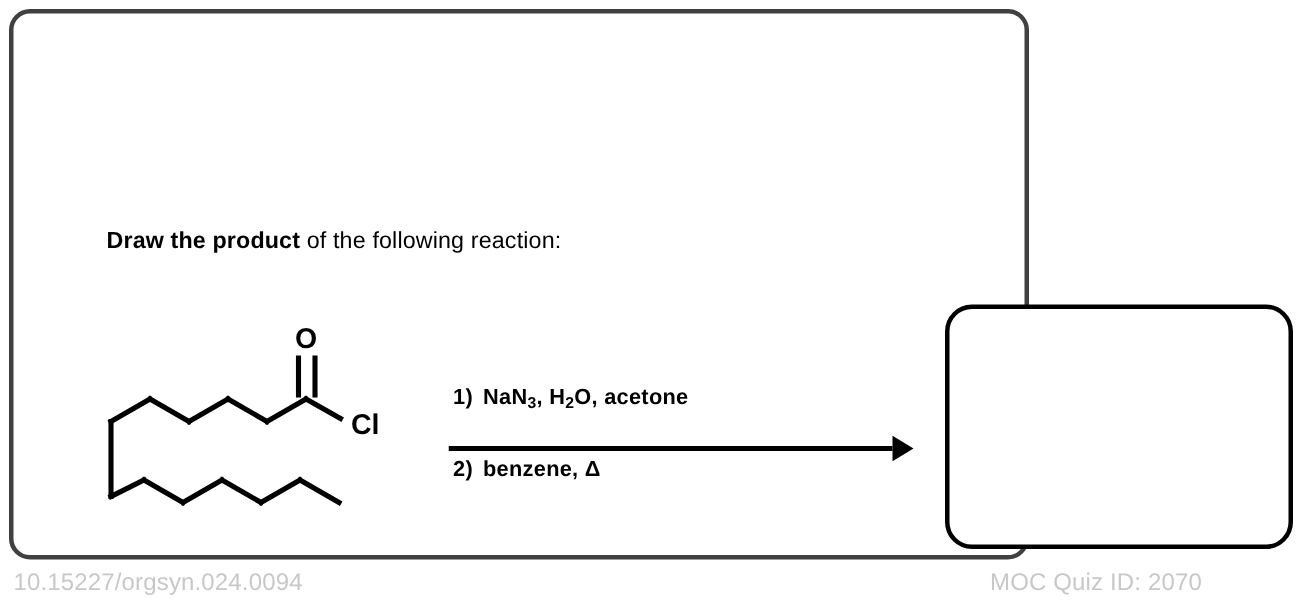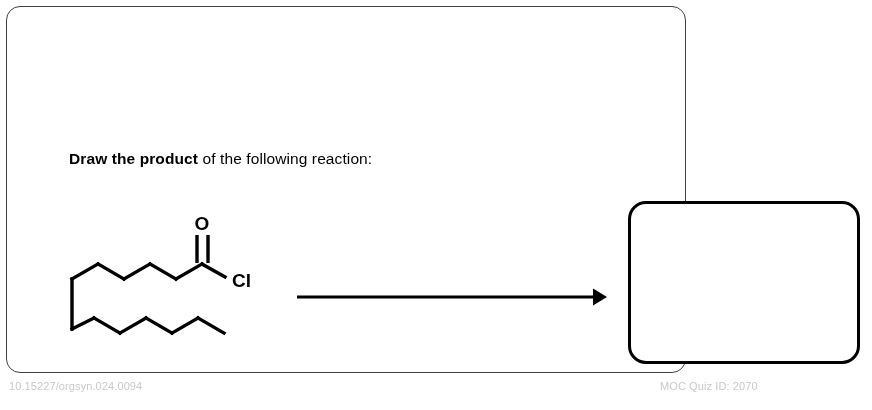--- a/index.html
+++ b/index.html
@@ -15,21 +15,21 @@
     overflow: hidden;
   }
 
   #quiz-card {
     position: absolute;
     left: 6px;
     top: 6px;
     width: 680px;
     height: 367px;
     box-sizing: border-box;
-    border: 1px solid #404040;
+    border: 3px solid #404040;
     border-radius: 14px;
     background: #ffffff;
   }
 
   #prompt-text {
     position: absolute;
     left: 62px;
     top: 143px;
     font-size: 15.5px;
     color: #000000;
@@ -92,21 +92,21 @@
     height: 163px;
     box-sizing: border-box;
     border: 3px solid #000000;
     border-radius: 18px;
     background: #ffffff;
   }
 
   .footer-text {
     position: absolute;
     top: 380px;
-    font-size: 11px;
+    font-size: 16px;
     color: #c8c8c8;
     white-space: nowrap;
     letter-spacing: 0.1px;
     text-align: center;
   }
   #footer-doi { left: 9px; }
   #footer-quiz-id { left: 660px; }
 
   .atom-label {
     font-family: "Liberation Sans", sans-serif;
@@ -150,20 +150,26 @@
       <g stroke="#000000" stroke-width="3.4" fill="none" stroke-linecap="butt">
         <path d="M 150 66 L 150 38"></path>
         <path d="M 161 66 L 161 38"></path>
       </g>
       <text class="atom-label" x="155" y="33" text-anchor="middle">O</text>
       <text class="atom-label" x="185" y="90" text-anchor="start">Cl</text>
     </svg>
   </div>
 
   <div id="conditions">
+    <div class="condition-line" id="condition-1">
+      <span class="condition-num">1)</span><span>NaN<sub>3</sub>, H<sub>2</sub>O, acetone</span>
+    </div>
+    <div class="condition-line" id="condition-2">
+      <span class="condition-num">2)</span><span>benzene, Δ</span>
+    </div>
   </div>
 
   <div id="reaction-arrow">
     <svg width="310" height="24" viewBox="0 0 310 24" xmlns="http://www.w3.org/2000/svg">
       <line x1="0" y1="12" x2="296" y2="12" stroke="#000000" stroke-width="3.2"></line>
       <polygon points="296,3.5 310,12 296,20.5" fill="#000000"></polygon>
     </svg>
   </div>
 
   <div id="answer-box"></div>

